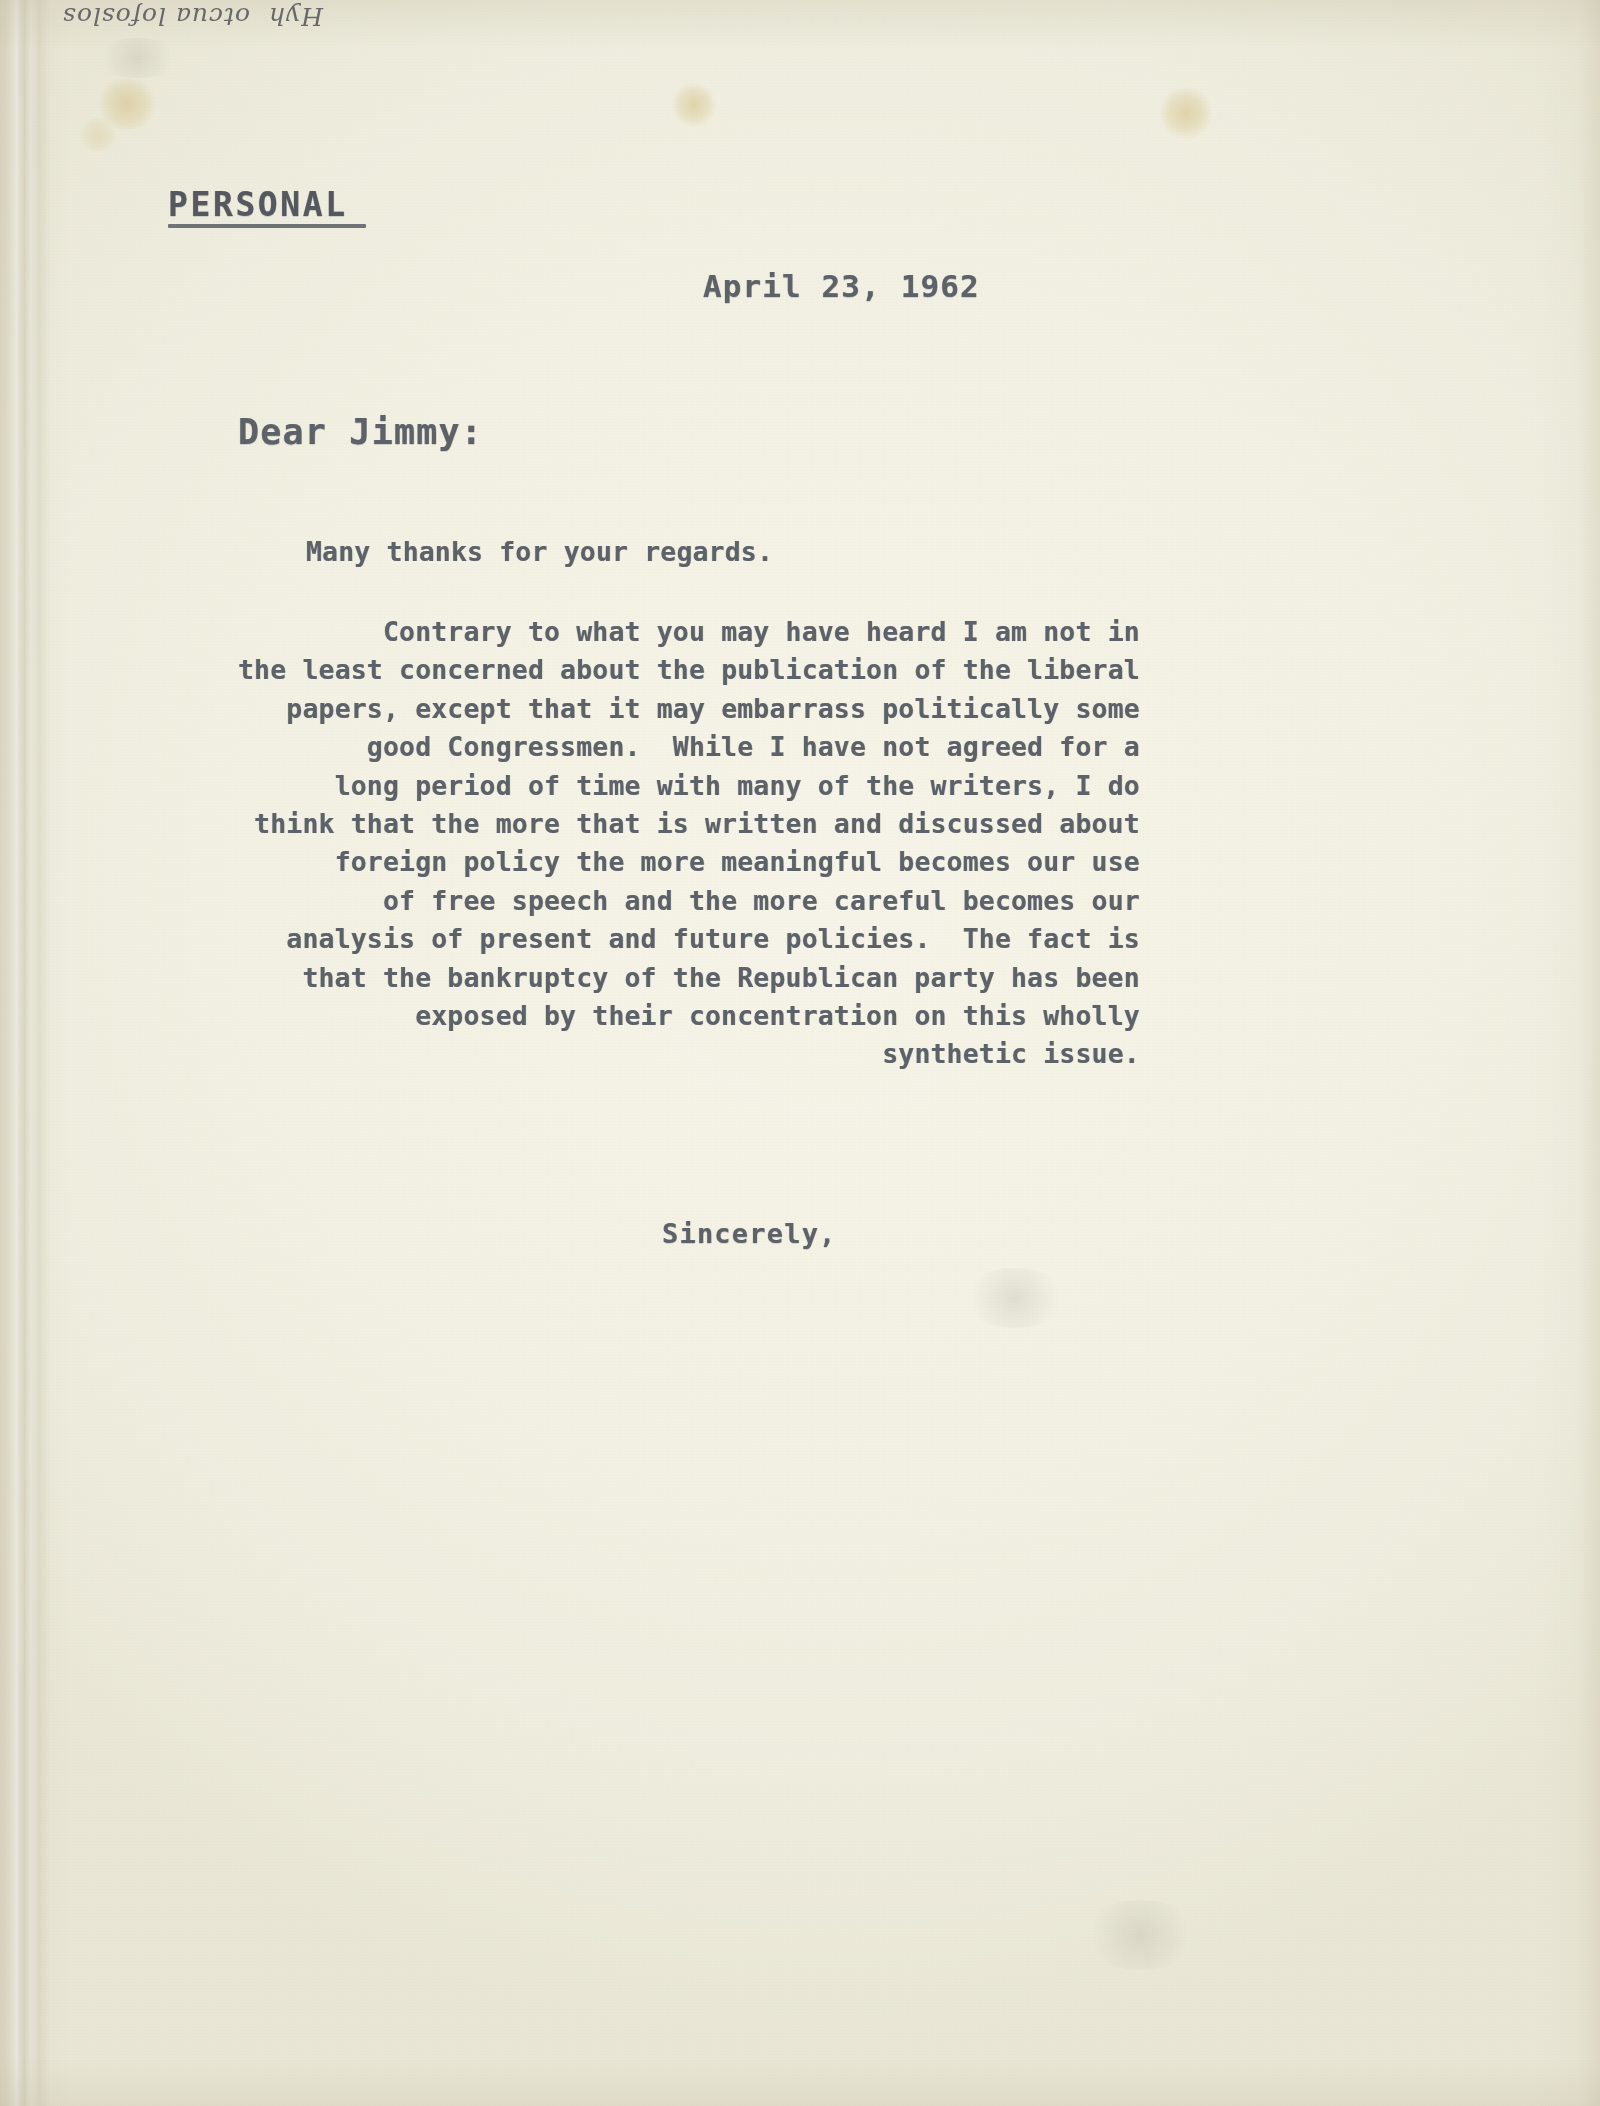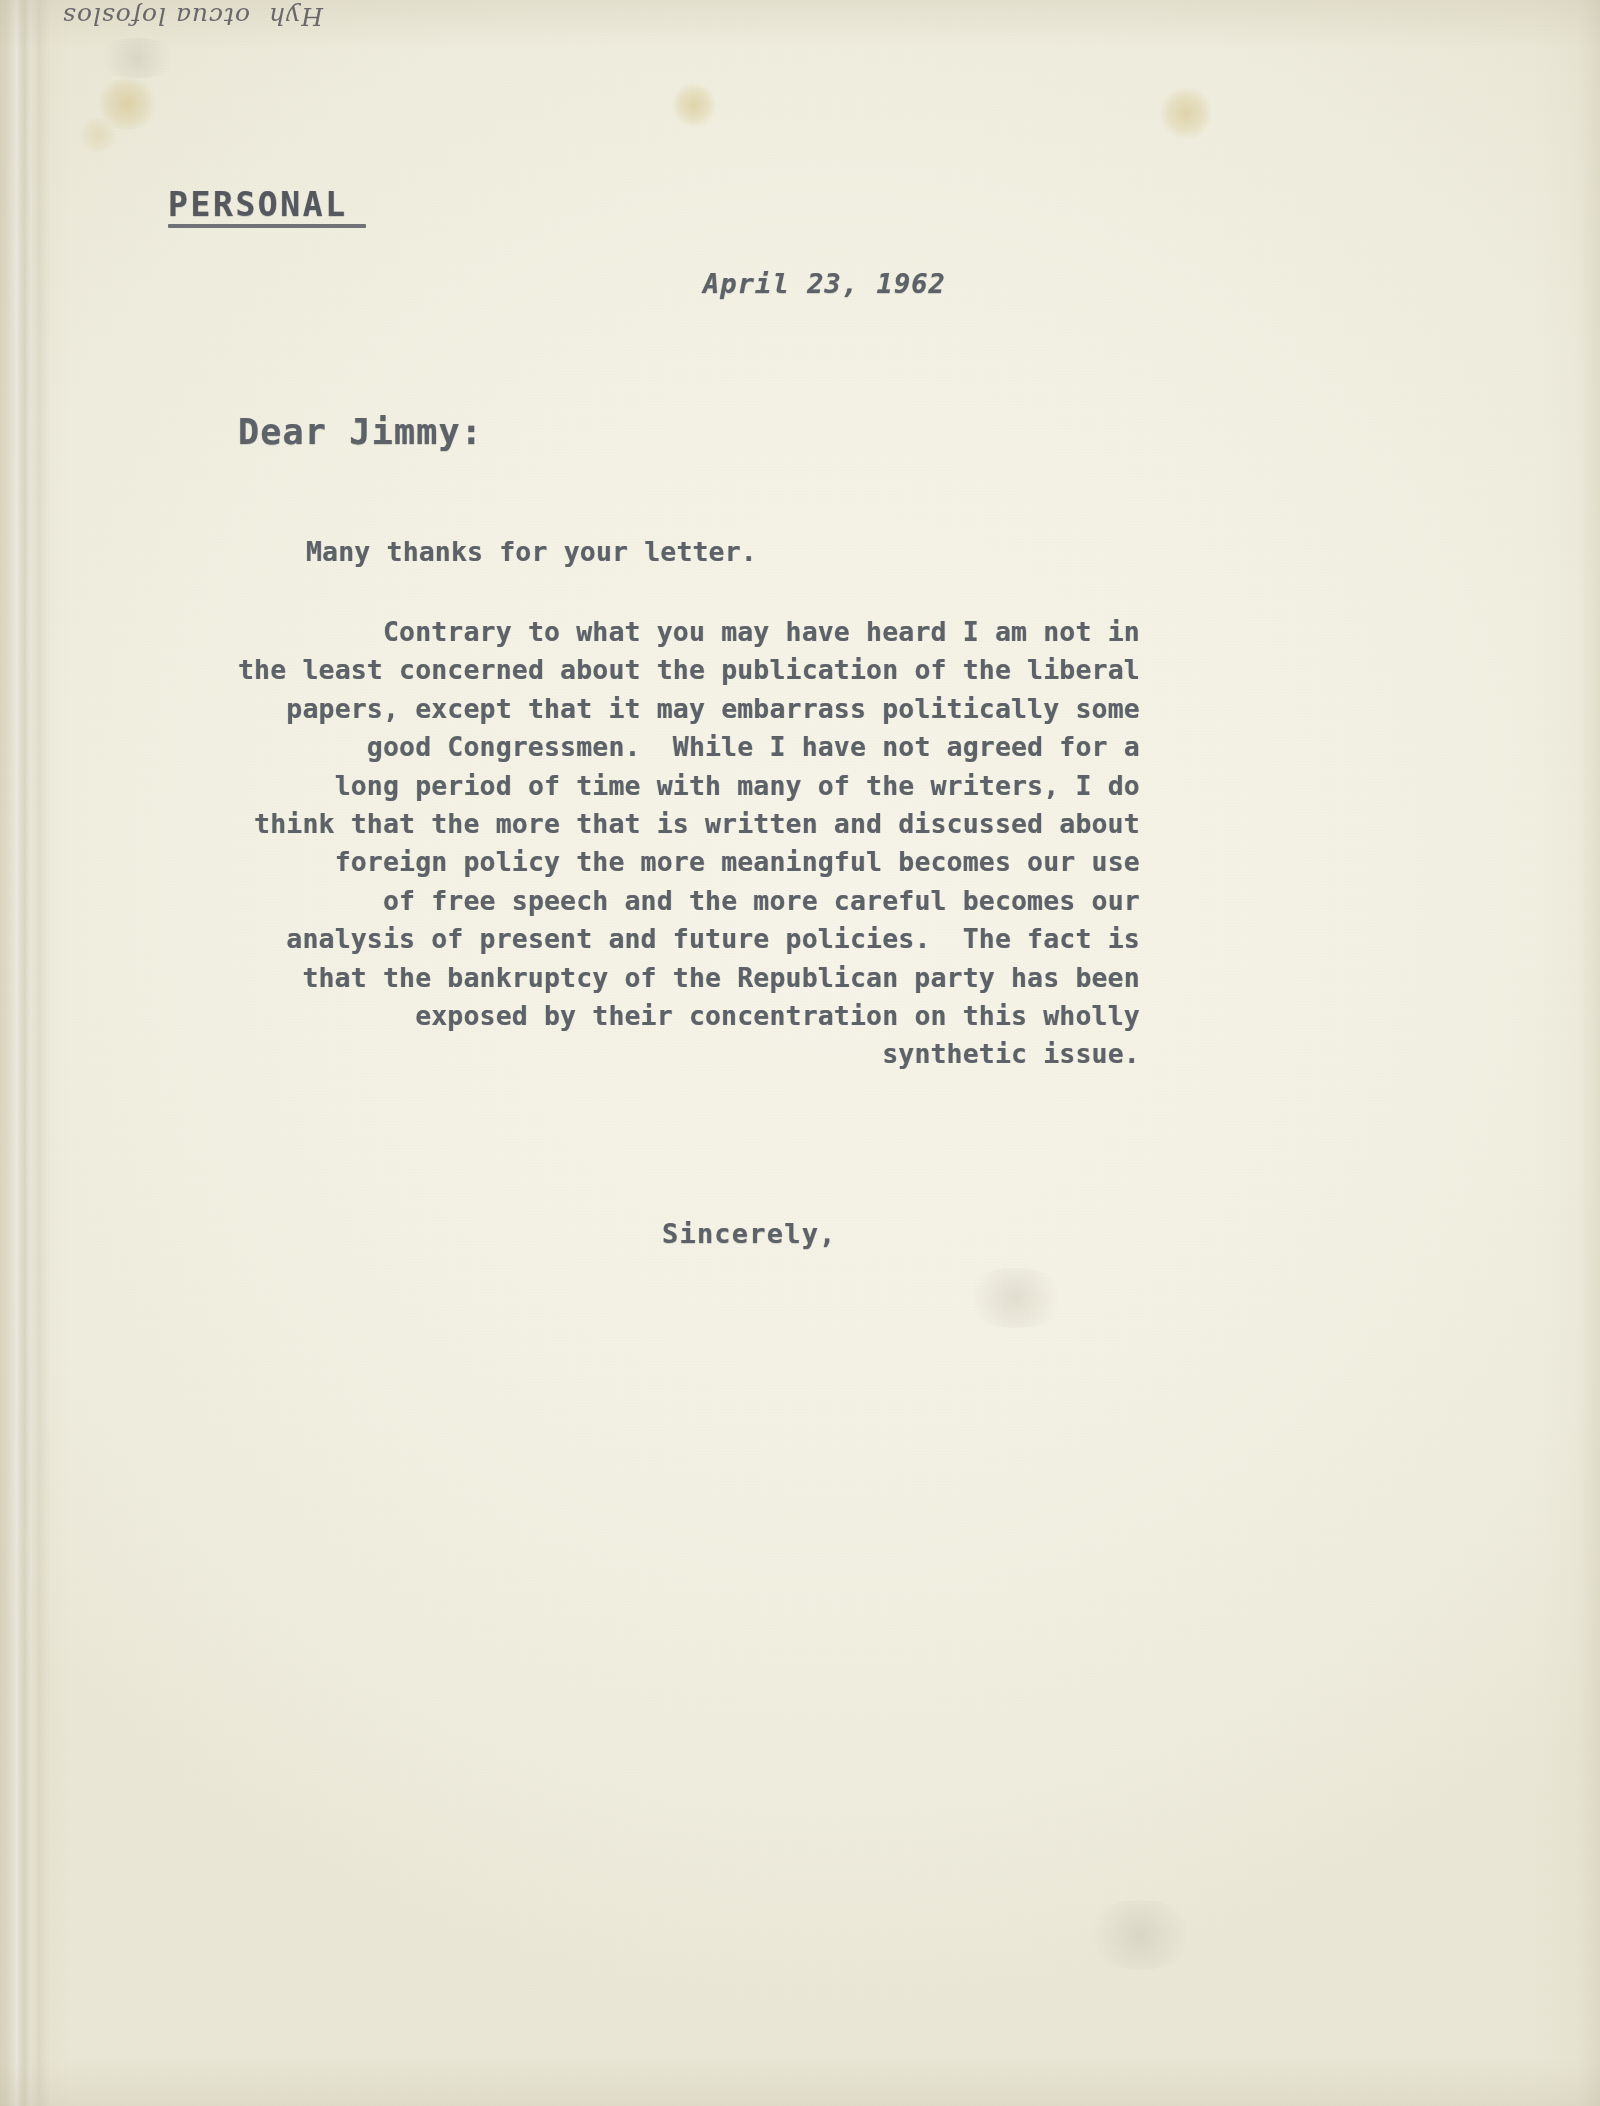--- a/index.html
+++ b/index.html
@@ -94,23 +94,22 @@
     width: 198px;
     height: 4px;
     background: #5d6168;
     opacity: .88;
     border-radius: 1px;
   }
 
   #date-line {
     left: 703px;
     top: 268px;
-    font-size: 27px;
+    font-size: 31px;
     letter-spacing: 1.1px;
-    font-style: italic;
   }
 
   #salutation {
     left: 238px;
     top: 412px;
     font-size: 35px;
     letter-spacing: 1.2px;
   }
 
   .body-block {
@@ -194,21 +193,21 @@
 
   <div id="archival-note">Hyh  otcua lofoslos</div>
 
   <div class="typed" id="personal-label">PERSONAL</div>
   <div id="personal-underline"></div>
 
   <div class="typed" id="date-line">April 23, 1962</div>
 
   <div class="typed" id="salutation">Dear Jimmy:</div>
 
-  <div class="body-block" id="para-thanks" style="text-indent:68px;">Many thanks for your letter.</div>
+  <div class="body-block" id="para-thanks" style="text-indent:68px;">Many thanks for your regards.</div>
 
   <div class="body-block" id="para-main" style="text-indent:68px;text-align:right;">Contrary to what you may have heard I am not in
 the least concerned about the publication of the liberal
 papers, except that it may embarrass politically some
 good Congressmen.  While I have not agreed for a
 long period of time with many of the writers, I do
 think that the more that is written and discussed about
 foreign policy the more meaningful becomes our use
 of free speech and the more careful becomes our
 analysis of present and future policies.  The fact is

